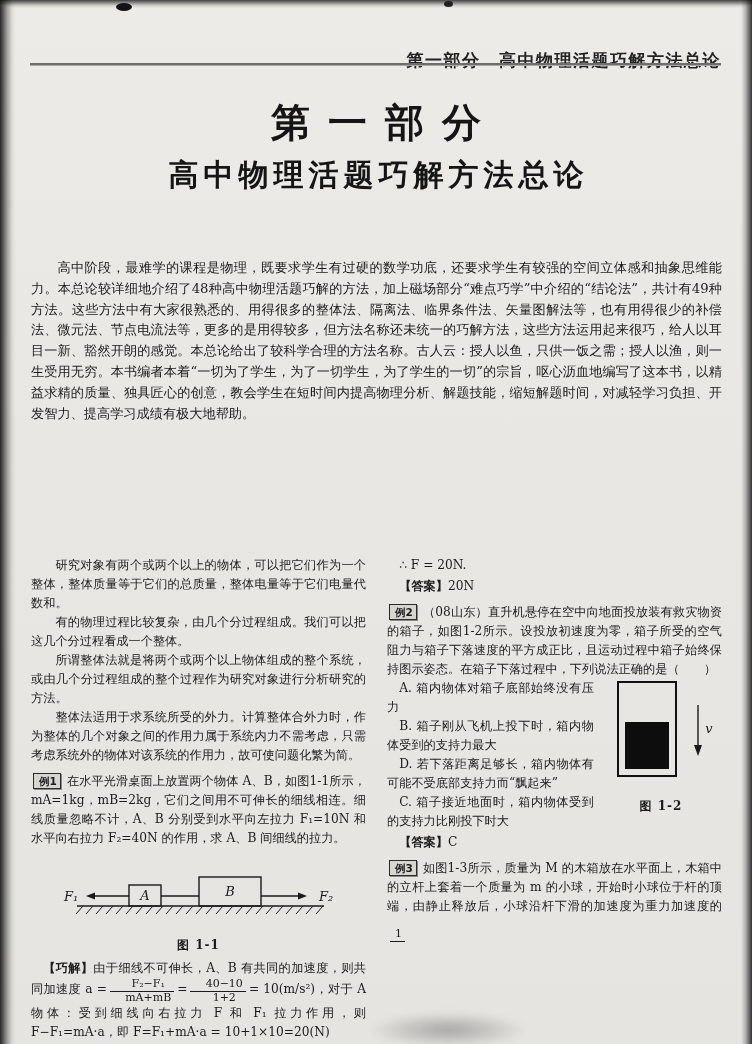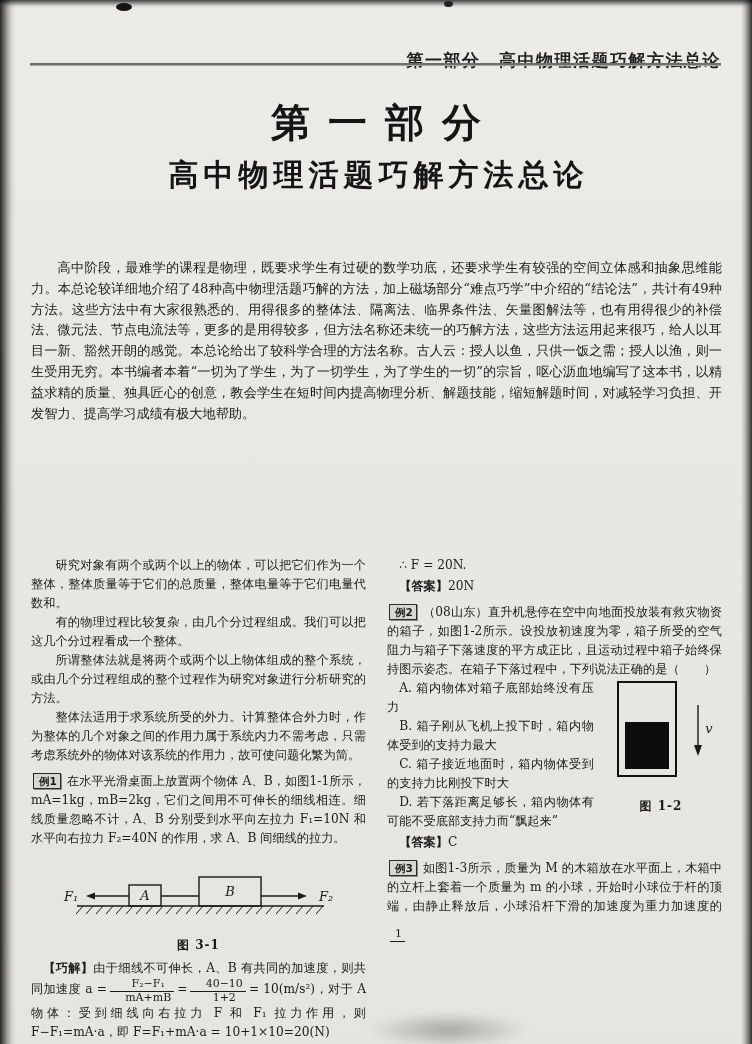--- a/index.html
+++ b/index.html
@@ -107,21 +107,21 @@
           <line x1="112" y1="40" x2="150" y2="40" stroke="#1a1a1a" stroke-width="1.3"></line>
           <line x1="80" y1="40" x2="45" y2="40" stroke="#1a1a1a" stroke-width="1.3"></line>
           <polygon points="37,40 46,36.5 46,43.5" fill="#1a1a1a"></polygon>
           <line x1="212" y1="40" x2="250" y2="40" stroke="#1a1a1a" stroke-width="1.3"></line>
           <polygon points="258,40 249,36.5 249,43.5" fill="#1a1a1a"></polygon>
           <text x="22" y="45" font-size="13" font-style="italic" text-anchor="middle" fill="#1a1a1a">F₁</text>
           <text x="277" y="45" font-size="13" font-style="italic" text-anchor="middle" fill="#1a1a1a">F₂</text>
           <text x="96" y="44" font-size="13" font-style="italic" text-anchor="middle" fill="#1a1a1a">A</text>
           <text x="181" y="40" font-size="13" font-style="italic" text-anchor="middle" fill="#1a1a1a">B</text>
         </svg>
-        <div class="figcap">图 3-1</div>
+        <div class="figcap">图 1-1</div>
       </div>
 
       <p class="sol"><span class="lbl">【巧解】</span><span>由于细线不可伸长，A、B 有共同的加速度，则共同加速度 a =</span><span class="frac"><span class="fn">F₂−F₁</span><span class="fd">mA+mB</span></span><span>=</span><span class="frac"><span class="fn">40−10</span><span class="fd">1+2</span></span><span>= 10(m/s²)，对于 A 物体：受到细线向右拉力 F 和 F₁ 拉力作用，则 F−F₁=mA·a，即 F=F₁+mA·a = 10+1×10=20(N)</span></p>
     </div>
 
     <div class="col">
       <p class="concl">∴ F = 20N.</p>
       <p class="ans"><span class="lbl">【答案】</span><span>20N</span></p>
 
       <p class="ex-p"><span class="badge">例2</span><span>（08山东）直升机悬停在空中向地面投放装有救灾物资的箱子，如图1-2所示。设投放初速度为零，箱子所受的空气阻力与箱子下落速度的平方成正比，且运动过程中箱子始终保持图示姿态。在箱子下落过程中，下列说法正确的是（　　）</span></p>
@@ -132,22 +132,22 @@
             <rect x="16" y="3" width="58" height="94" fill="none" stroke="#111" stroke-width="2"></rect>
             <rect x="23" y="43" width="44" height="47" fill="#0d0d0d"></rect>
             <line x1="96" y1="26" x2="96" y2="68" stroke="#1a1a1a" stroke-width="1.4"></line>
             <polygon points="96,77 92,66 100,66" fill="#1a1a1a"></polygon>
             <text x="107" y="54" font-size="13" font-style="italic" text-anchor="middle" fill="#1a1a1a">v</text>
           </svg>
           <div class="figcap">图 1-2</div>
         </div>
         <p class="opt">A. 箱内物体对箱子底部始终没有压力</p>
         <p class="opt">B. 箱子刚从飞机上投下时，箱内物体受到的支持力最大</p>
+        <p class="opt">D. 若下落距离足够长，箱内物体有可能不受底部支持力而“飘起来”</p>
         <p class="opt">C. 箱子接近地面时，箱内物体受到的支持力比刚投下时大</p>
-        <p class="opt">D. 若下落距离足够长，箱内物体有可能不受底部支持力而“飘起来”</p>
       </div>
 
 
       <p class="ans"><span class="lbl">【答案】</span><span>C</span></p>
 
       <p class="ex-p"><span class="badge">例3</span><span>如图1-3所示，质量为 M 的木箱放在水平面上，木箱中的立杆上套着一个质量为 m 的小球，开始时小球位于杆的顶端，由静止释放后，小球沿杆下滑的加速度为重力加速度的</span><span class="frac"><span class="fn">1</span><span class="fd"></span></span></p>
     </div>
 
   </div>
 </div>

